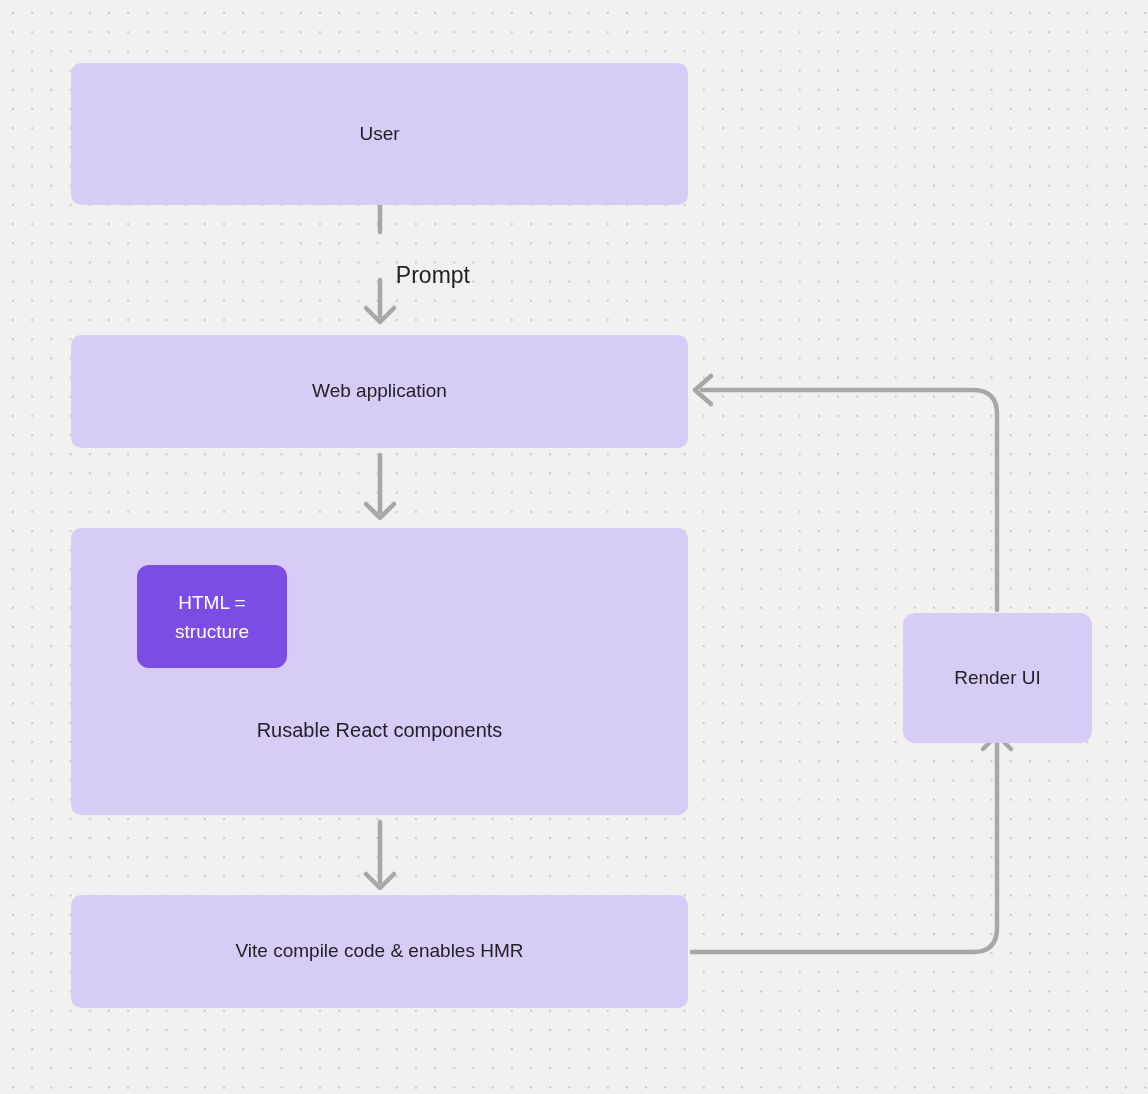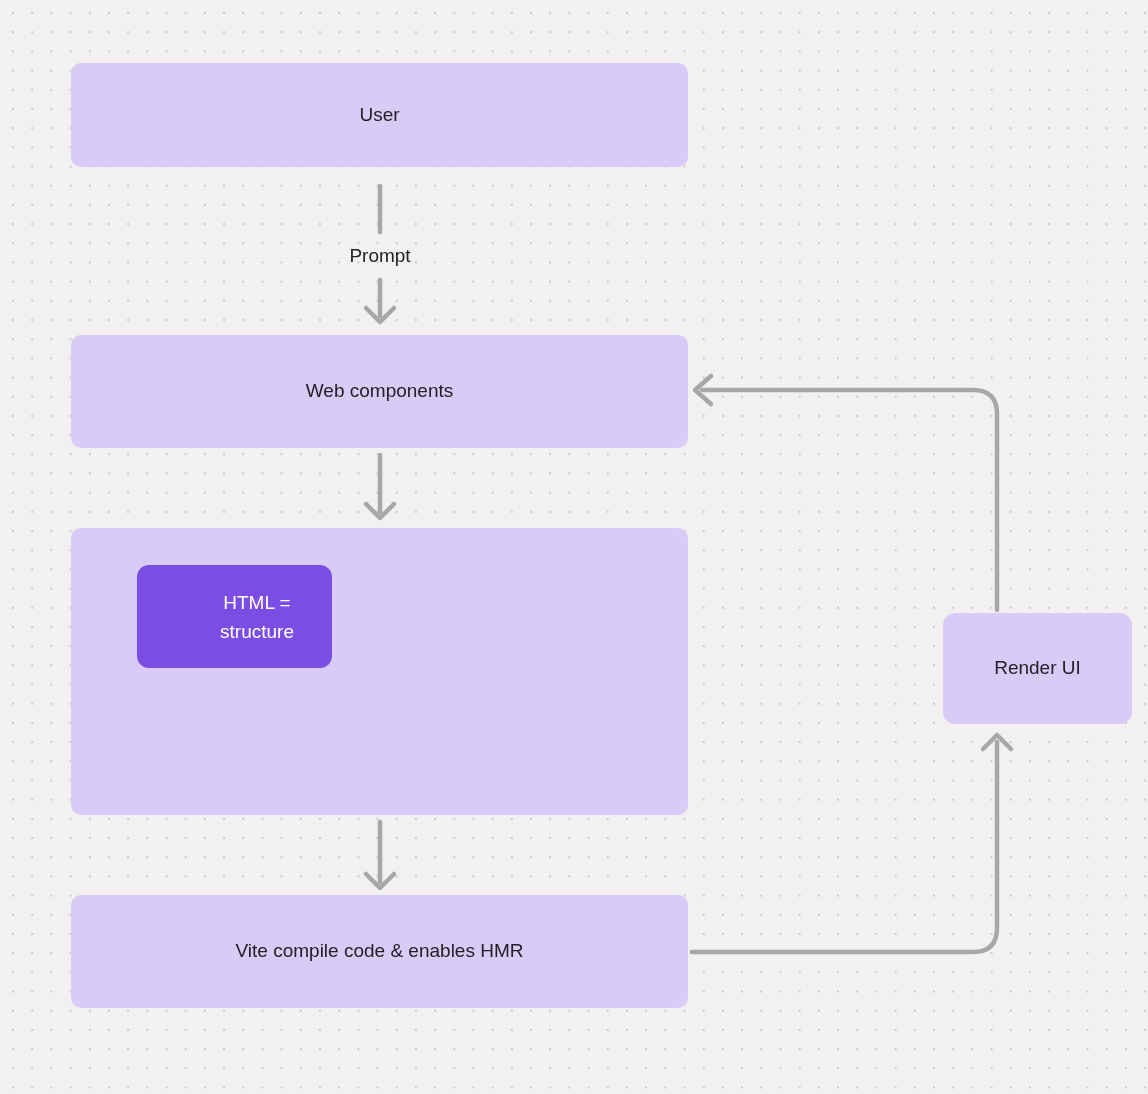--- a/index.html
+++ b/index.html
@@ -26,25 +26,25 @@
     background: #d8cbf6;
     border-radius: 10px;
     display: flex;
     align-items: center;
     justify-content: center;
     color: #232127;
     font-size: 19px;
     line-height: 1.3;
     text-align: center;
   }
-  .node-user        { left: 71px;  top: 63px;  width: 617px; height: 104px; }
+  .node-user        { left: 71px;  top: 63px;  width: 617px; height: 142px; }
   .node-webapp      { left: 71px;  top: 335px; width: 617px; height: 113px; }
   .node-group       { left: 71px;  top: 528px; width: 617px; height: 287px; display: block; }
   .node-vite        { left: 71px;  top: 895px; width: 617px; height: 113px; justify-content: center; }
-  .node-render      { left: 903px; top: 613px; width: 189px; height: 111px; border-radius: 12px; margin-left: 40px; }
+  .node-render      { left: 903px; top: 613px; width: 189px; height: 130px; border-radius: 12px; }
 
   .component-row {
     position: absolute;
     left: 66px;
     top: 37px;
     width: 485px;
     display: flex;
     gap: 18px;
   }
   .component-box {
@@ -52,42 +52,41 @@
     height: 103px;
     background: #7c4de4;
     border-radius: 12px;
     color: #ffffff;
     font-size: 19px;
     display: flex;
     flex-direction: column;
     align-items: center;
     justify-content: center;
     text-align: center;
-    padding-left: 45px;
   }
   .component-box span {
     display: block;
     line-height: 29px;
   }
   .group-caption {
     position: absolute;
     left: 0;
     top: 189px;
     width: 100%;
     text-align: center;
     font-size: 20px;
     color: #232127;
   }
   .edge-label {
     position: absolute;
     left: 290px;
-    top: 245px;
+    top: 262px;
     width: 180px;
-    text-align: center;
-    font-size: 19px;
+    text-align: right;
+    font-size: 23px;
     color: #232127;
   }
   svg.connectors {
     position: absolute;
     left: 0;
     top: 0;
     pointer-events: none;
   }
   svg.connectors path {
     fill: none;
@@ -116,30 +115,31 @@
     <path d="M 711 376 L 695 390 L 711 404"></path>
   </svg>
 
   <div class="node node-user">
     <span>User</span>
   </div>
 
   <div class="edge-label">Prompt</div>
 
   <div class="node node-webapp">
-    <span>Web components</span>
+    <span>Web application</span>
   </div>
 
   <div class="node node-group">
     <div class="component-row">
       <div class="component-box">
         <span>HTML =</span>
         <span>structure</span>
       </div>
     </div>
+    <div class="group-caption">Rusable React components</div>
   </div>
 
   <div class="node node-vite">
     <span>Vite compile code &amp; enables HMR</span>
   </div>
 
   <div class="node node-render">
     <span>Render UI</span>
   </div>
 

